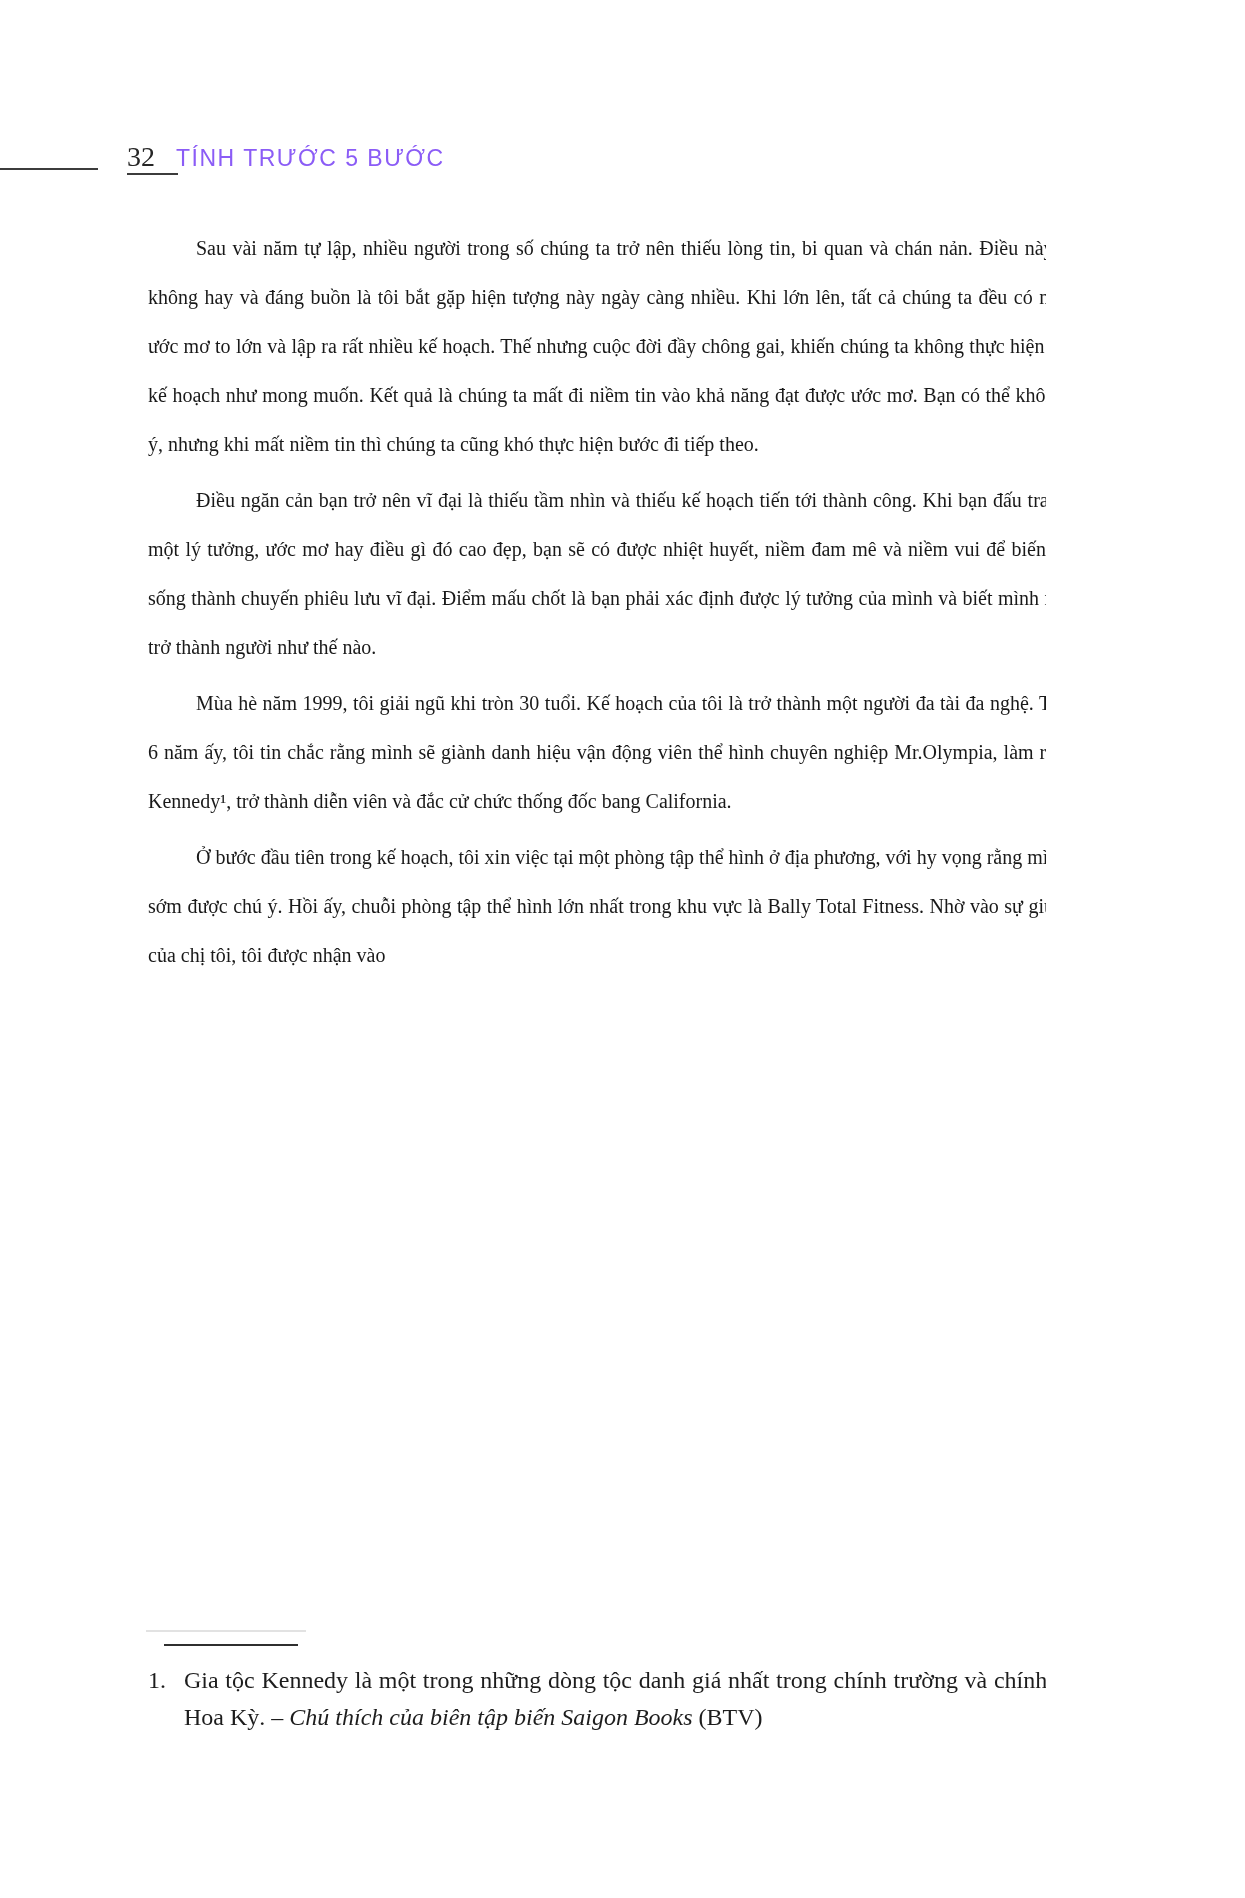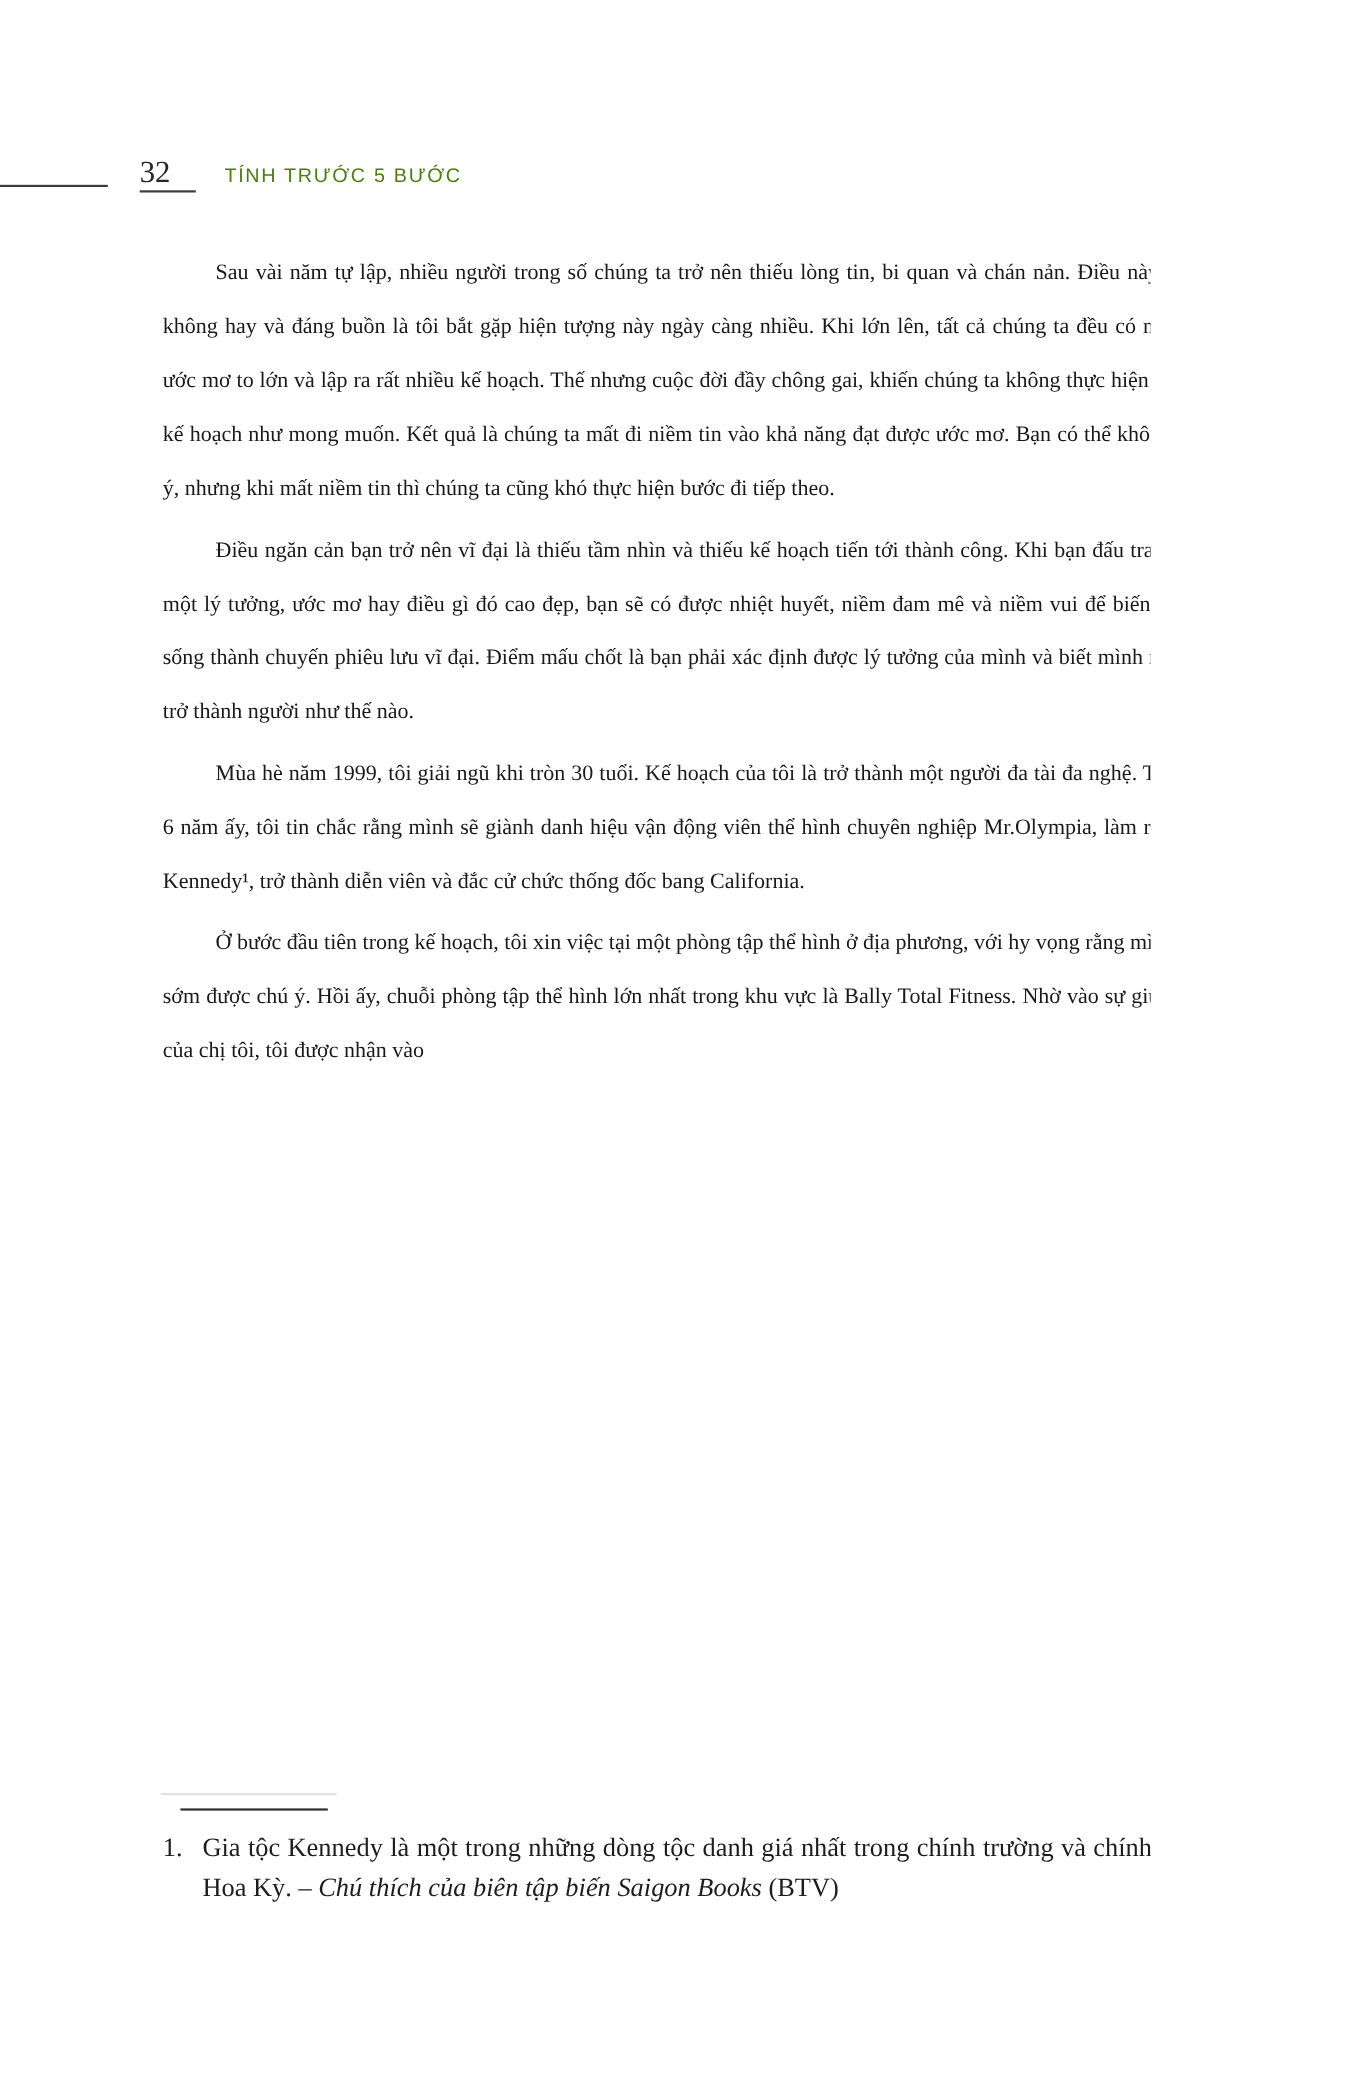--- a/index.html
+++ b/index.html
@@ -26,25 +26,25 @@
     color: #262626;
   }
   .page-num {
     font-family: "Liberation Serif", serif;
     font-size: 28px;
     line-height: 28px;
     color: #262626;
   }
   .running-title {
     font-family: "Liberation Sans", sans-serif;
-    font-size: 18px;
+    font-size: 23px;
     line-height: 28px;
     letter-spacing: 1.5px;
-    margin-left: 49px;
-    color: #4d7c0f;
+    margin-left: 21px;
+    color: #8b5cf6;
   }
   .rule-left {
     position: absolute;
     top: 168px;
     left: 0;
     width: 98px;
     height: 2px;
     background: #3c3c3c;
   }
   .rule-under-num {

